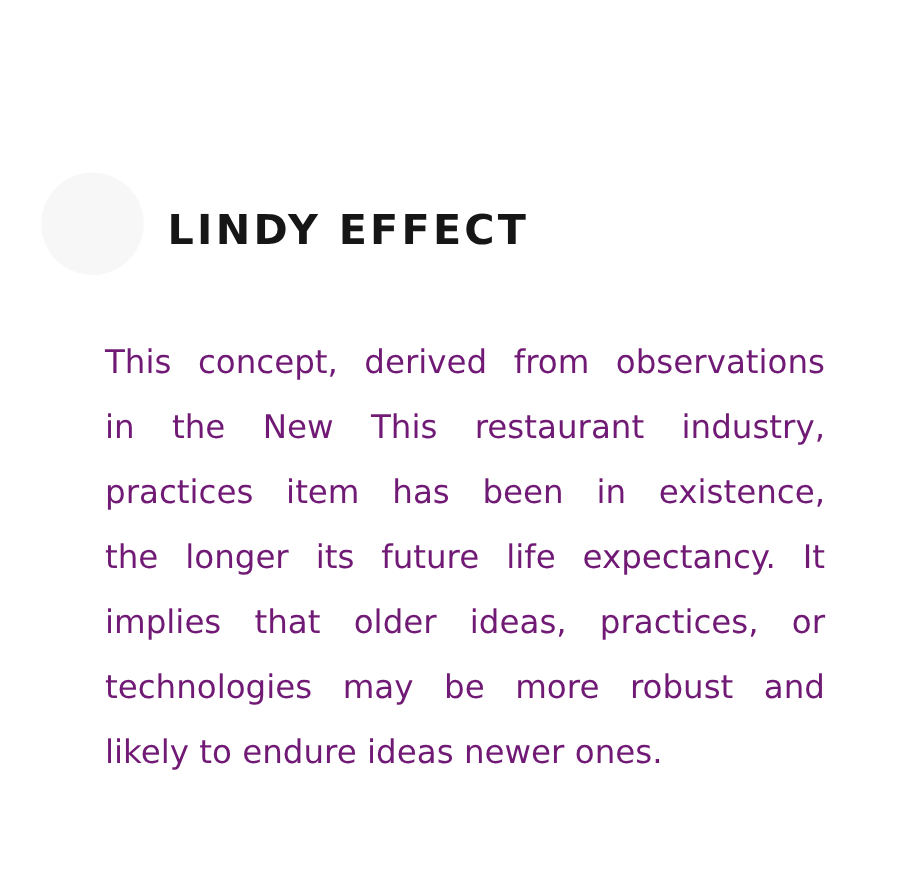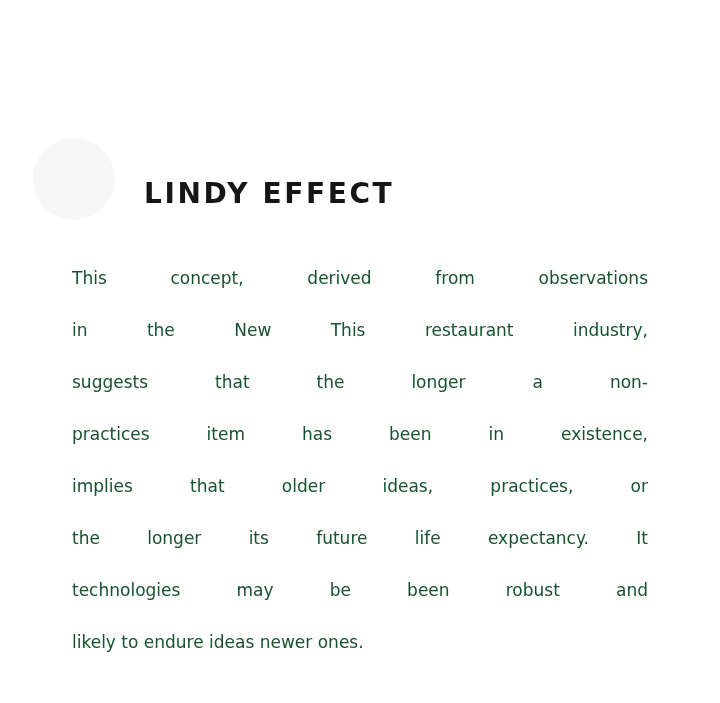--- a/index.html
+++ b/index.html
@@ -21,38 +21,38 @@
       top: 138px;
       width: 82px;
       height: 82px;
       border-radius: 50%;
       background: #f7f7f7;
     }
     .title {
       position: absolute;
       left: 130px;
       top: 158px;
-      margin: 14px;
+      margin: 4px;
       font-family: "DejaVu Sans", sans-serif;
       font-weight: bold;
-      font-size: 28px;
+      font-size: 33px;
       letter-spacing: 2.6px;
       line-height: 44px;
       color: #161616;
     }
     .body-text {
       position: absolute;
       left: 72px;
       top: 252px;
       width: 576px;
-      margin: 0;
+      margin: 12px;
       font-family: "DejaVu Sans", sans-serif;
-      font-size: 17px;
+      font-size: 26px;
       line-height: 52px;
-      color: #14532d;
+      color: #701a75;
     }
     .line {
       display: block;
       height: 52px;
       white-space: nowrap;
       text-align: justify;
       text-align-last: justify;
       overflow: visible;
     }
     .line.last {
@@ -62,19 +62,18 @@
 </head>
 <body>
 
 <div class="deco-circle"></div>
 
 <h1 class="title">LINDY EFFECT</h1>
 
 <div class="body-text">
   <span class="line">This concept, derived from observations</span>
   <span class="line">in the New This restaurant industry,</span>
-  <span class="line">suggests that the longer a non-</span>
   <span class="line">practices item has been in existence,</span>
+  <span class="line">the longer its future life expectancy. It</span>
   <span class="line">implies that older ideas, practices, or</span>
-  <span class="line">the longer its future life expectancy. It</span>
-  <span class="line">technologies may be been robust and</span>
+  <span class="line">technologies may be more robust and</span>
   <span class="line last">likely to endure ideas newer ones.</span>
 </div>
 
 </body></html>

